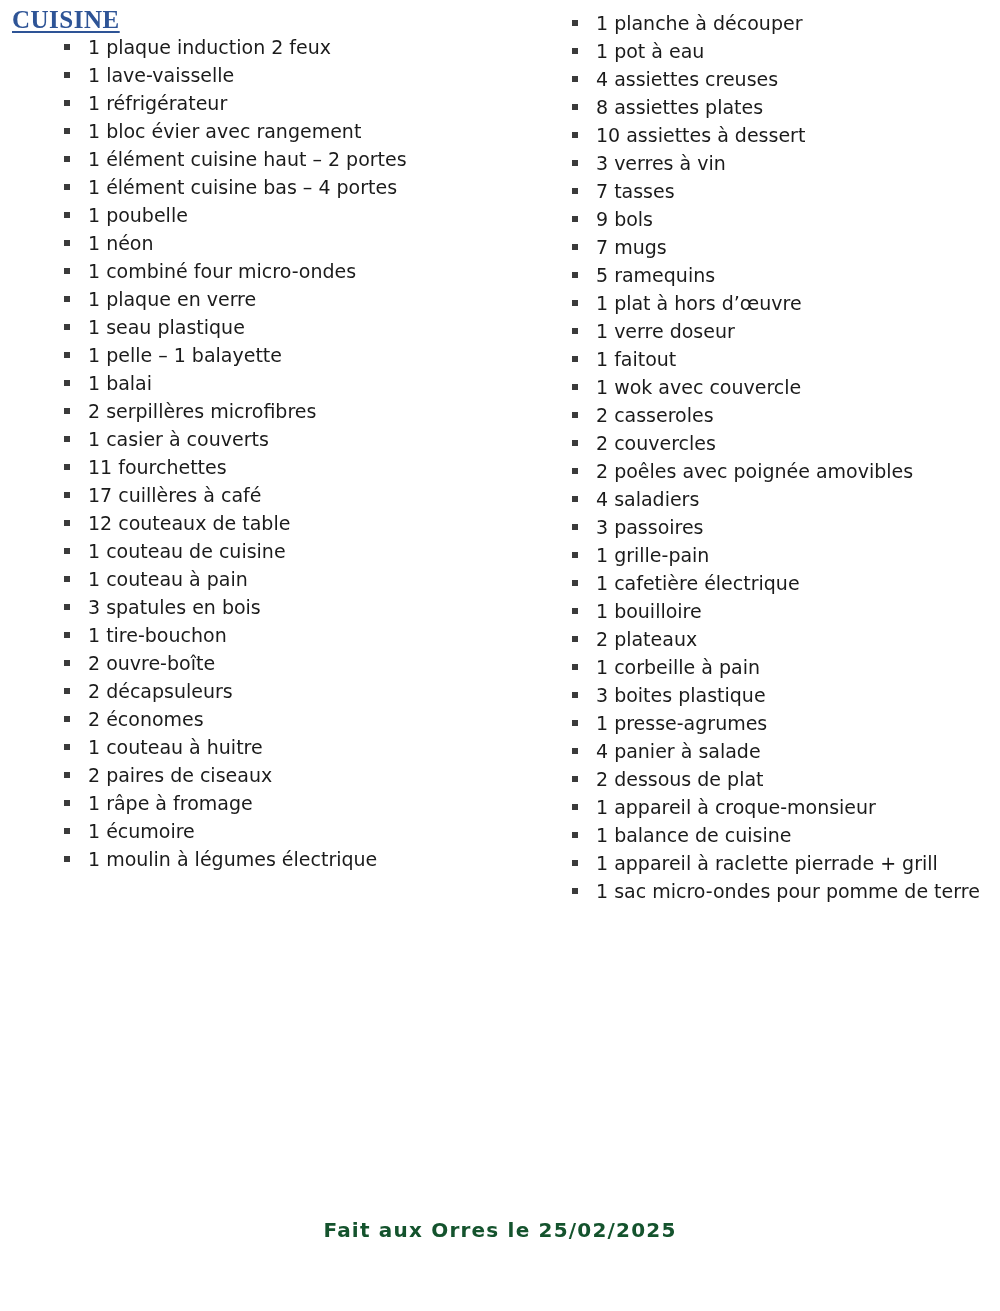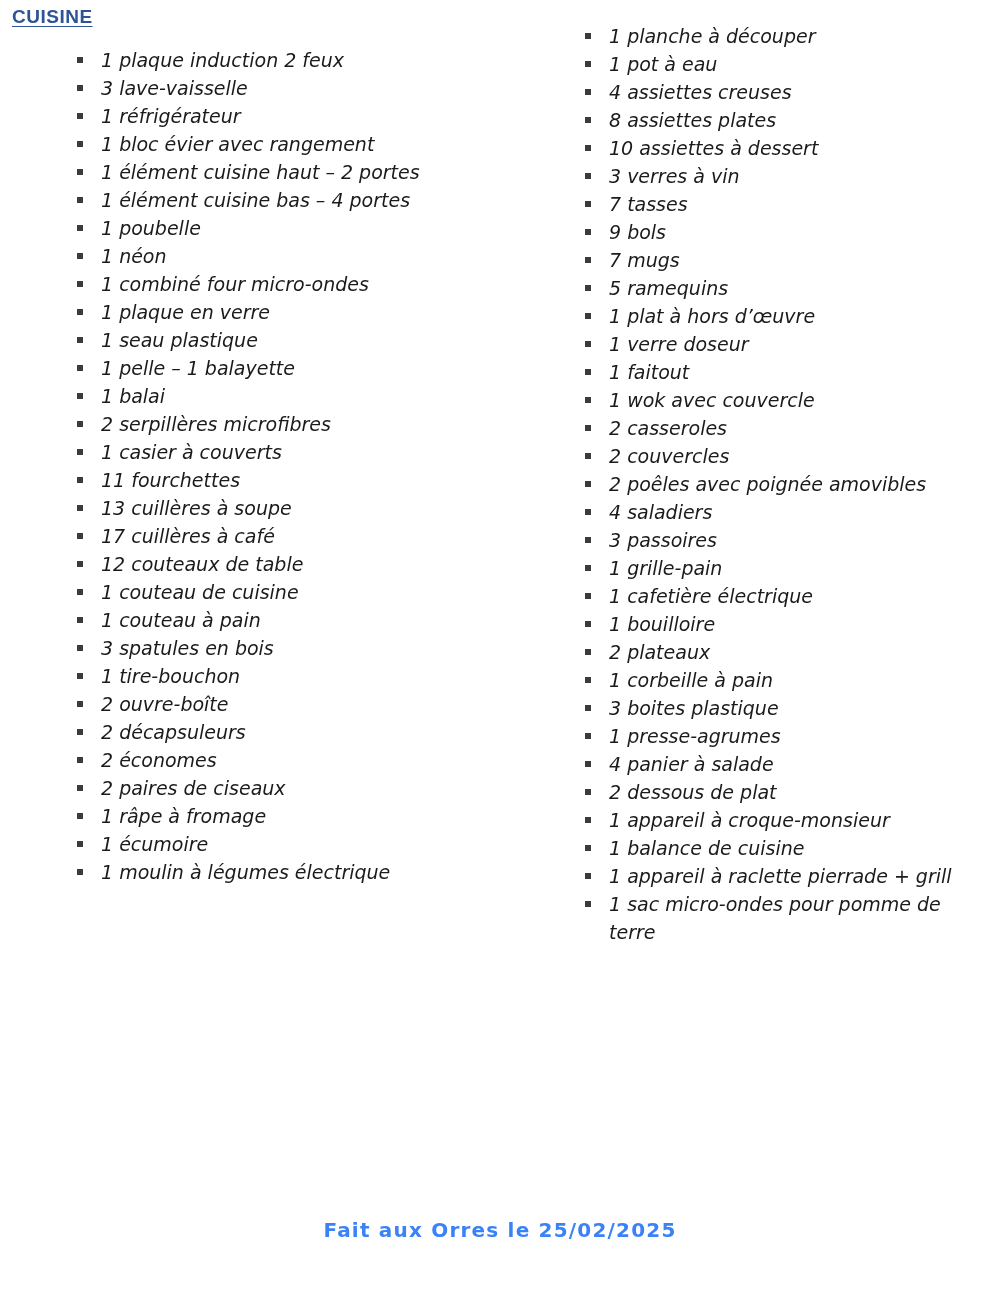--- a/index.html
+++ b/index.html
@@ -21,22 +21,22 @@
     width: 1000px;
     height: 1311px;
     box-sizing: border-box;
     padding: 0;
   }
 
   .doc-title {
     position: absolute;
     left: 12px;
     top: 6px;
-    font-family: Liberation Sans, sans-serif;
-    font-size: 19px;
+    font-family: Liberation Serif, serif;
+    font-size: 25px;
     font-weight: 700;
     letter-spacing: 0.5px;
     color: #2e5496;
     text-decoration: underline;
     text-underline-offset: 3px;
   }
 
   .columns {
     position: absolute;
     left: 0;
@@ -58,23 +58,22 @@
   }
 
   .col-right {
     width: 455px;
     padding-left: 8px;
     padding-top: 6px;
   }
 
   ul.items {
     list-style: none;
-    margin: 16px;
+    margin: 3px;
     padding: 0;
-    font-style: italic;
   }
 
   ul.items li {
     position: relative;
     font-size: 19px;
     line-height: 28px;
     color: #1b1b1b;
     padding-left: 40px;
     margin: 0;
     white-space: normal;
@@ -92,60 +91,60 @@
 
   .footer {
     position: absolute;
     left: 0;
     top: 1218px;
     width: 1000px;
     text-align: center;
     font-size: 20px;
     font-weight: 700;
     letter-spacing: 1.2px;
-    color: #3b82f6;
+    color: #14532d;
   }
 </style>
 </head>
 <body>
 
 <div class="page">
 
   <div class="doc-title">CUISINE</div>
 
   <div class="columns">
 
     <div class="col col-left">
       <ul class="items" id="left-list">
           <li><span class="bullet"></span><span>1 plaque induction 2 feux</span></li>
-          <li><span class="bullet"></span><span>3 lave-vaisselle</span></li>
+          <li><span class="bullet"></span><span>1 lave-vaisselle</span></li>
           <li><span class="bullet"></span><span>1 réfrigérateur</span></li>
           <li><span class="bullet"></span><span>1 bloc évier avec rangement</span></li>
           <li><span class="bullet"></span><span>1 élément cuisine haut – 2 portes</span></li>
           <li><span class="bullet"></span><span>1 élément cuisine bas – 4 portes</span></li>
           <li><span class="bullet"></span><span>1 poubelle</span></li>
           <li><span class="bullet"></span><span>1 néon</span></li>
           <li><span class="bullet"></span><span>1 combiné four micro-ondes</span></li>
           <li><span class="bullet"></span><span>1 plaque en verre</span></li>
           <li><span class="bullet"></span><span>1 seau plastique</span></li>
           <li><span class="bullet"></span><span>1 pelle – 1 balayette</span></li>
           <li><span class="bullet"></span><span>1 balai</span></li>
           <li><span class="bullet"></span><span>2 serpillères microfibres</span></li>
           <li><span class="bullet"></span><span>1 casier à couverts</span></li>
           <li><span class="bullet"></span><span>11 fourchettes</span></li>
-          <li><span class="bullet"></span><span>13 cuillères à soupe</span></li>
           <li><span class="bullet"></span><span>17 cuillères à café</span></li>
           <li><span class="bullet"></span><span>12 couteaux de table</span></li>
           <li><span class="bullet"></span><span>1 couteau de cuisine</span></li>
           <li><span class="bullet"></span><span>1 couteau à pain</span></li>
           <li><span class="bullet"></span><span>3 spatules en bois</span></li>
           <li><span class="bullet"></span><span>1 tire-bouchon</span></li>
           <li><span class="bullet"></span><span>2 ouvre-boîte</span></li>
           <li><span class="bullet"></span><span>2 décapsuleurs</span></li>
           <li><span class="bullet"></span><span>2 économes</span></li>
+          <li><span class="bullet"></span><span>1 couteau à huitre</span></li>
           <li><span class="bullet"></span><span>2 paires de ciseaux</span></li>
           <li><span class="bullet"></span><span>1 râpe à fromage</span></li>
           <li><span class="bullet"></span><span>1 écumoire</span></li>
           <li><span class="bullet"></span><span>1 moulin à légumes électrique</span></li>
         </ul>
     </div>
 
     <div class="col col-right">
       <ul class="items" id="right-list">
           <li><span class="bullet"></span><span>1 planche à découper</span></li>

